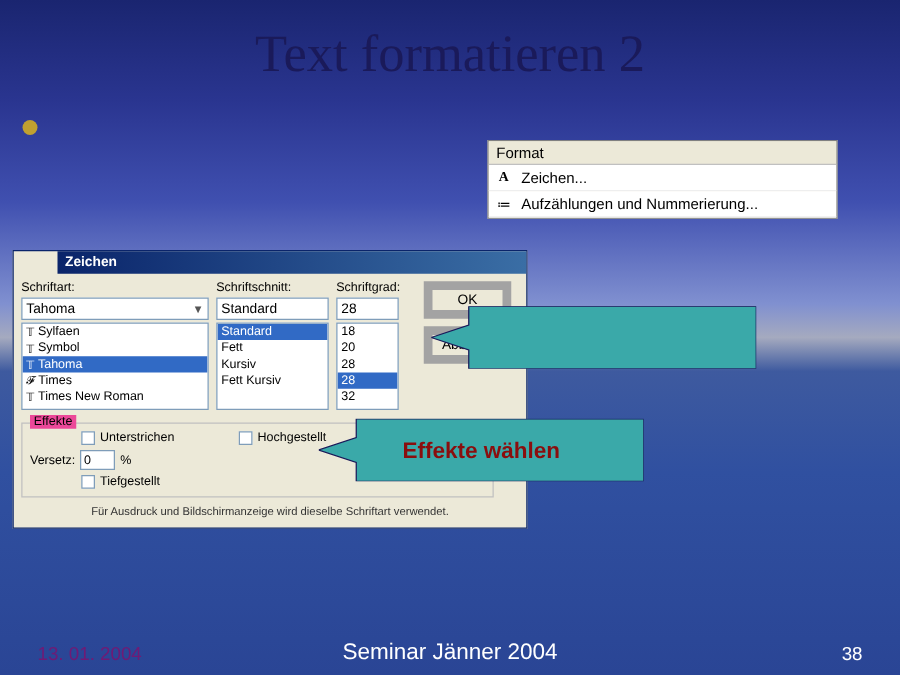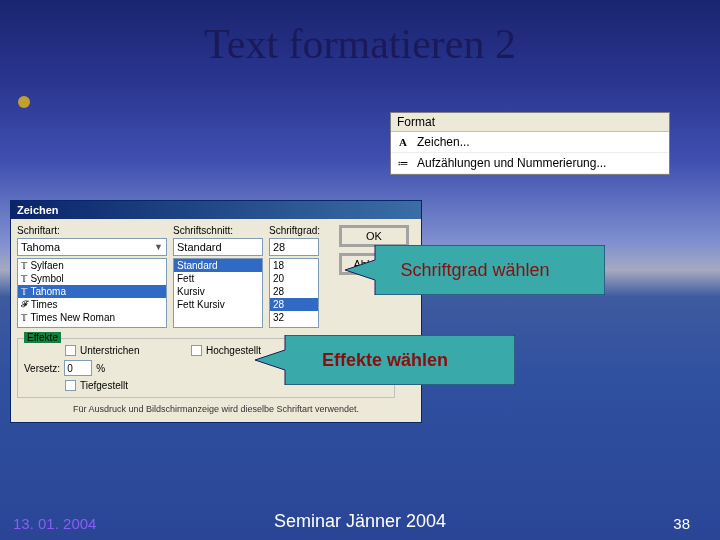--- a/index.html
+++ b/index.html
@@ -72,20 +72,21 @@
     background: #ece9d8;
     border: 1px solid #0a246a;
     font-size: 11px;
   }
   .d-titlebar {
     background: linear-gradient(to right, #0a246a, #3a6ea5);
     color: #fff;
     padding: 3px 6px;
     font-weight: bold;
     font-size: 11px;
+    margin-left: 35px;
   }
   .d-body { padding: 6px; }
   .d-row1 {
     display: flex;
     gap: 6px;
     align-items: flex-start;
     justify-content: flex-end;
   }
   .d-col { display: flex; flex-direction: column; gap: 2px; }
   .d-label { font-size: 10px; }
@@ -111,36 +112,36 @@
     display: flex;
     align-items: center;
     gap: 3px;
     white-space: nowrap;
   }
   .d-list-item.sel { background: #316ac5; color: #fff; }
   .tt-icon { font-family: serif; font-size: 9px; }
   .d-btn {
     width: 70px;
     background: #ece9d8;
-    border: 3px solid #a3a3a3;
+    border: 7px solid #a3a3a3;
     padding: 2px 0;
     text-align: center;
     font-size: 11px;
     margin-bottom: 4px;
   }
   .d-group {
     border: 1px solid #c0c0c0;
     margin-top: 10px;
     padding: 6px;
     position: relative;
   }
   .d-group-title {
     position: absolute;
     top: -7px; left: 6px;
-    background: #15803d;
+    background: #ec4899;
     padding: 0 3px;
     font-size: 10px;
   }
   .d-eff {
     display: grid;
     grid-template-columns: 120px 150px 1fr;
     gap: 4px 6px;
     font-size: 10px;
   }
   .chk {
@@ -173,21 +174,21 @@
     color: #8a0e0e;
     text-align: center;
     display:flex; align-items:center; justify-content:center;
     pointer-events: none;
   }
   .callout svg { position:absolute; top:0; left:0; width:100%; height:100%; }
   .callout span { position: relative; z-index: 2; }
   .callout1 { top: 245px; left: 345px; width: 260px; height: 50px; }
   .callout2 { top: 335px; left: 255px; width: 260px; height: 50px; font-weight: bold; }
   
-  .footer-date { position:absolute; bottom:8px; left:13px; color:#8b5cf6; font-size:15px; }
+  .footer-date { position:absolute; bottom:8px; left:30px; color:#701a75; font-size:15px; }
   .footer-mid  { position:absolute; bottom:8px; left:0; right:0; text-align:center; color:#fff; font-size:18px; }
   .footer-num  { position:absolute; bottom:8px; right:30px; color:#fff; font-size:15px; }
 </style>
 </head>
 <body>
 
 <div class="title">Text formatieren 2</div>
 
 <div class="bullet-row">
   <div class="bullet"></div>
@@ -334,21 +335,20 @@
     <div class="d-footnote">
       <div>Für Ausdruck und Bildschirmanzeige wird dieselbe Schriftart verwendet.</div>
     </div>
   </div>
 </div>
 
 <div class="callout callout1">
   <svg viewBox="0 0 260 50" preserveAspectRatio="none">
     <polygon points="30,0 260,0 260,50 30,50 30,35 0,25 30,15" fill="#3aa9a9" stroke="#1a1a5a" stroke-width="1"></polygon>
   </svg>
-  <span>Schriftgrad wählen</span>
 </div>
 <div class="callout callout2">
   <svg viewBox="0 0 260 50" preserveAspectRatio="none">
     <polygon points="30,0 260,0 260,50 30,50 30,35 0,25 30,15" fill="#3aa9a9" stroke="#1a1a5a" stroke-width="1"></polygon>
   </svg>
   <span>Effekte wählen</span>
 </div>
 
 <div class="footer-date">13. 01. 2004</div>
 <div class="footer-mid">Seminar Jänner 2004</div>

